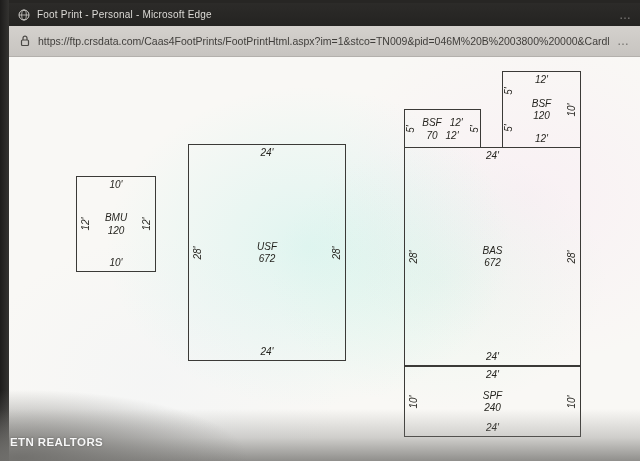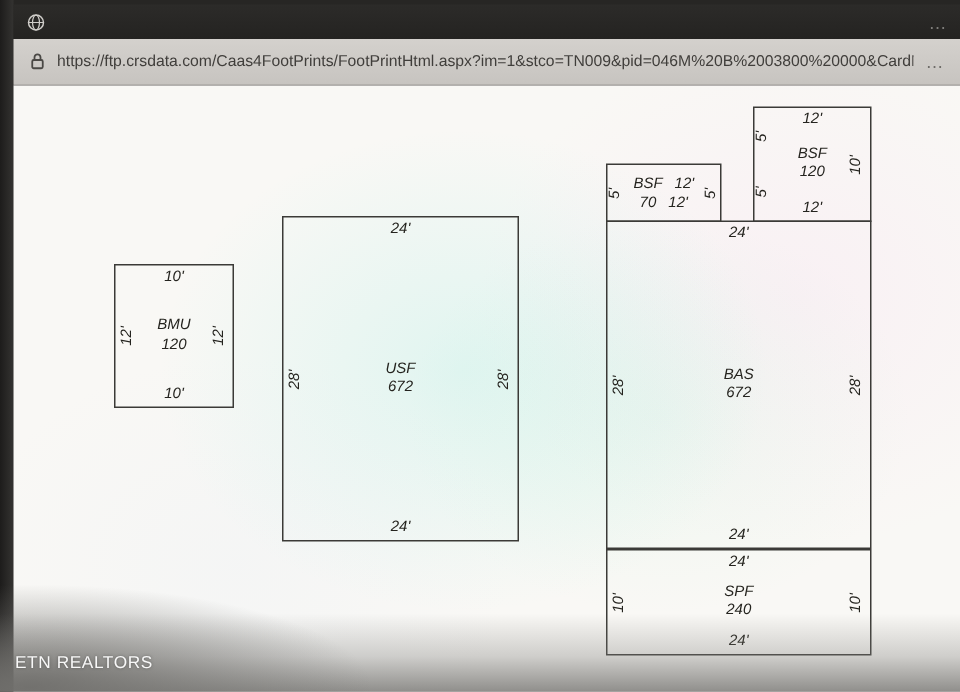--- a/index.html
+++ b/index.html
@@ -79,35 +79,37 @@
     background:radial-gradient(ellipse at 8% 96%, rgba(112,111,108,.95) 0%, rgba(112,111,108,0) 70%);
   }
   .left-edge {
     position:absolute; left:0; top:0; bottom:0; width:9px;
     background:linear-gradient(to right,#1d1c1b,#343331);
   }
   .watermark {
     position:absolute; left:10px; bottom:13px;
     color:rgba(255,255,255,.95); font-size:11.5px; letter-spacing:.4px;
     text-shadow:0 0 2px rgba(60,60,58,.6);
+    font-weight:bold;
   }
 </style>
 </head>
 <body>
 
 <div class="left-edge"></div>
 
 <div class="titlebar">
   <span style="display:flex">
     <svg width="12" height="12" viewBox="0 0 12 12">
       <circle cx="6" cy="6" r="5" fill="none" stroke="#cfcdc9" stroke-width="1"></circle>
       <ellipse cx="6" cy="6" rx="2.3" ry="5" fill="none" stroke="#cfcdc9" stroke-width="0.8"></ellipse>
       <line x1="1" y1="6" x2="11" y2="6" stroke="#cfcdc9" stroke-width="0.8"></line>
     </svg>
   </span>
+  <span class="title">Foot Print - Personal - Microsoft Edge</span>
   <span class="controls">…</span>
 </div>
 
 <div class="urlbar">
   <span style="display:flex">
     <svg width="10" height="12" viewBox="0 0 10 12">
       <rect x="1.5" y="5" width="7" height="5.5" rx="1" fill="none" stroke="#4a4845" stroke-width="1.2"></rect>
       <path d="M3 5 V3.2 a2 2 0 0 1 4 0 V5" fill="none" stroke="#4a4845" stroke-width="1.2"></path>
     </svg>
   </span>

